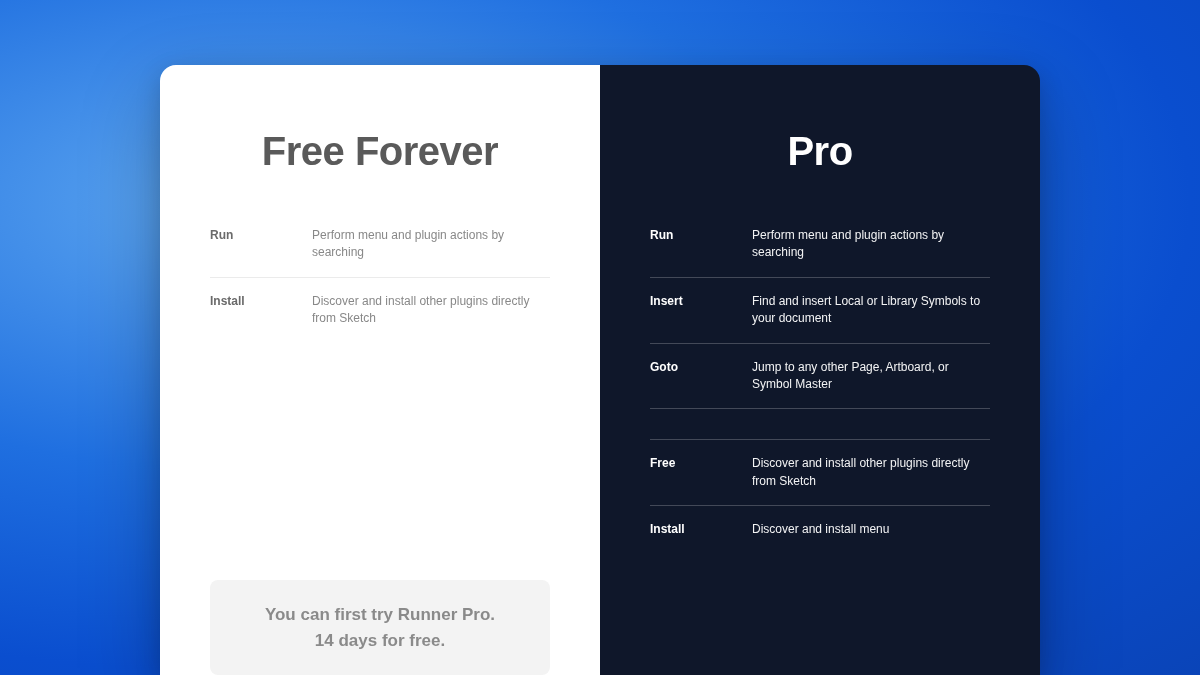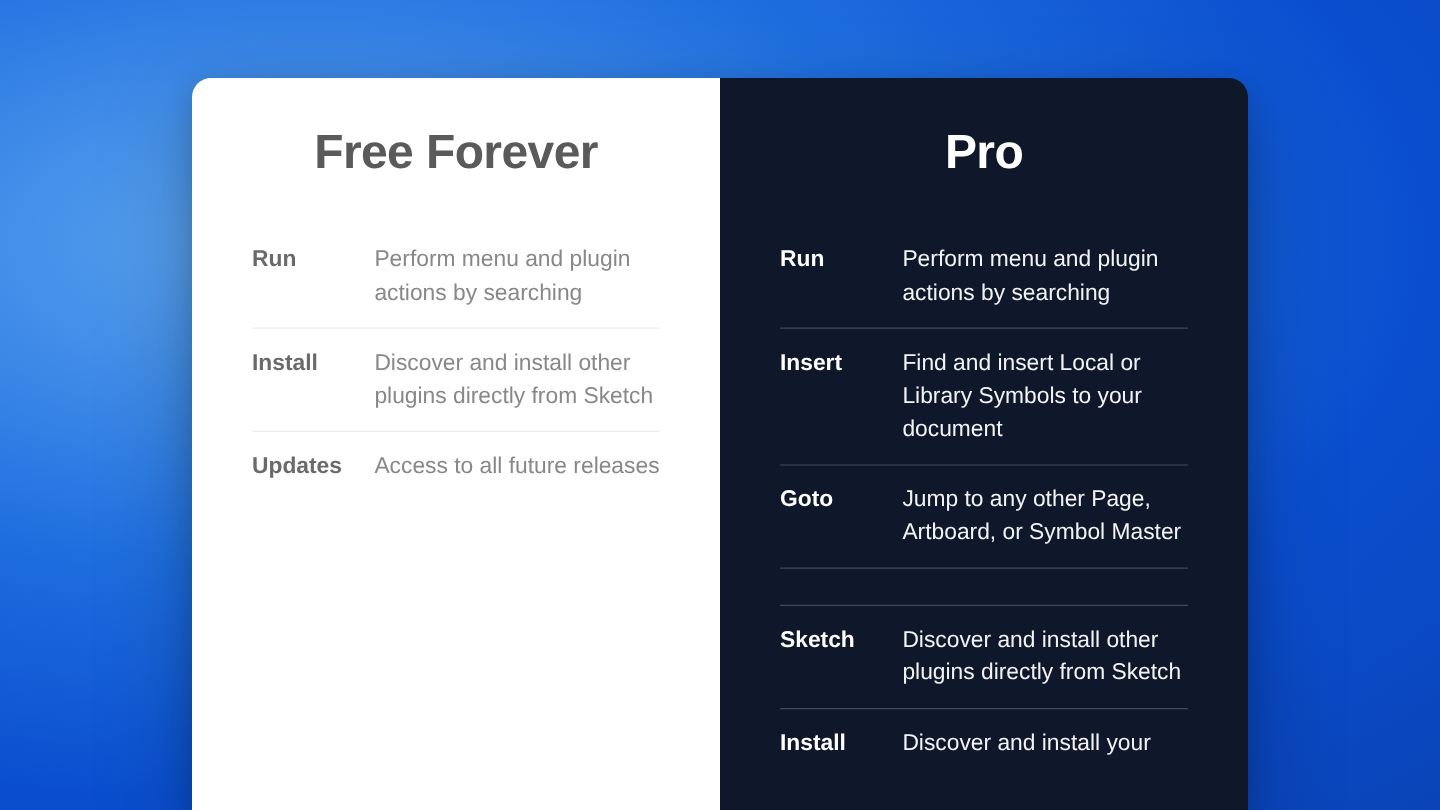--- a/index.html
+++ b/index.html
@@ -12,21 +12,21 @@
   .card {
     margin-top: 65px;
     width: 880px;
     display: flex;
     border-radius: 16px 16px 0 0;
     overflow: hidden;
     box-shadow: 0 30px 80px rgba(0,0,0,0.25), 0 8px 24px rgba(0,0,0,0.18);
   }
   .panel {
     width: 50%;
-    padding: 40px 50px 0 50px;
+    padding: 64px 50px 0 50px;
     display: flex;
     flex-direction: column;
   }
   .panel.free { background: #ffffff; }
   .panel.pro  { background: #0f172a; color: #ffffff; }
 
   .panel h1 {
     font-size: 40px;
     font-weight: 800;
     text-align: center;
@@ -35,21 +35,21 @@
   }
   .panel.free h1 { color: #5a5a5a; }
   .panel.pro  h1 { color: #ffffff; }
 
   .feature-list { display: flex; flex-direction: column; }
   .feature {
     display: flex;
     gap: 12px;
     padding: 15px 0;
     border-bottom: 1px solid rgba(0,0,0,0.08);
-    font-size: 19px;
+    font-size: 12px;
     line-height: 1.45;
   }
   .panel.pro .feature { border-bottom-color: rgba(255,255,255,0.22); }
   .feature:last-child { border-bottom: none; }
   .feature .name  { flex: 0 0 90px; font-weight: 700; }
   .panel.free .feature .name { color: #6a6a6a; }
   .panel.free .feature .desc { color: #888888; }
   .panel.pro  .feature .name { color: #ffffff; }
   .panel.pro  .feature .desc { color: #ffffff; opacity: 0.95; }
 
@@ -78,24 +78,24 @@
       <h1>Free Forever</h1>
       <div class="feature-list">
         <div class="feature">
           <div class="name">Run</div>
           <div class="desc">Perform menu and plugin actions by searching</div>
         </div>
         <div class="feature">
           <div class="name">Install</div>
           <div class="desc">Discover and install other plugins directly from Sketch</div>
         </div>
-        <div class="feature">
-          <div class="name">Updates</div>
-          <div class="desc">Access to all future releases</div>
-        </div>
+      </div>
+      <div class="trial-box">
+        <span class="line">You can first try Runner Pro.</span>
+        <span class="line">14 days for free.</span>
       </div>
     </div>
   </div>
 
   <div class="panel pro">
     <h1>Pro</h1>
     <div class="feature-list">
       <div class="feature">
         <div class="name">Run</div>
         <div class="desc">Perform menu and plugin actions by searching</div>
@@ -104,22 +104,22 @@
         <div class="name">Insert</div>
         <div class="desc">Find and insert Local or Library Symbols to your document</div>
       </div>
       <div class="feature">
         <div class="name">Goto</div>
         <div class="desc">Jump to any other Page, Artboard, or Symbol Master</div>
       </div>
       <div class="feature">
       </div>
       <div class="feature">
-        <div class="name">Sketch</div>
+        <div class="name">Free</div>
         <div class="desc">Discover and install other plugins directly from Sketch</div>
       </div>
       <div class="feature">
         <div class="name">Install</div>
-        <div class="desc">Discover and install your</div>
+        <div class="desc">Discover and install menu</div>
       </div>
     </div>
   </div>
 </div>
 
 </body></html>

